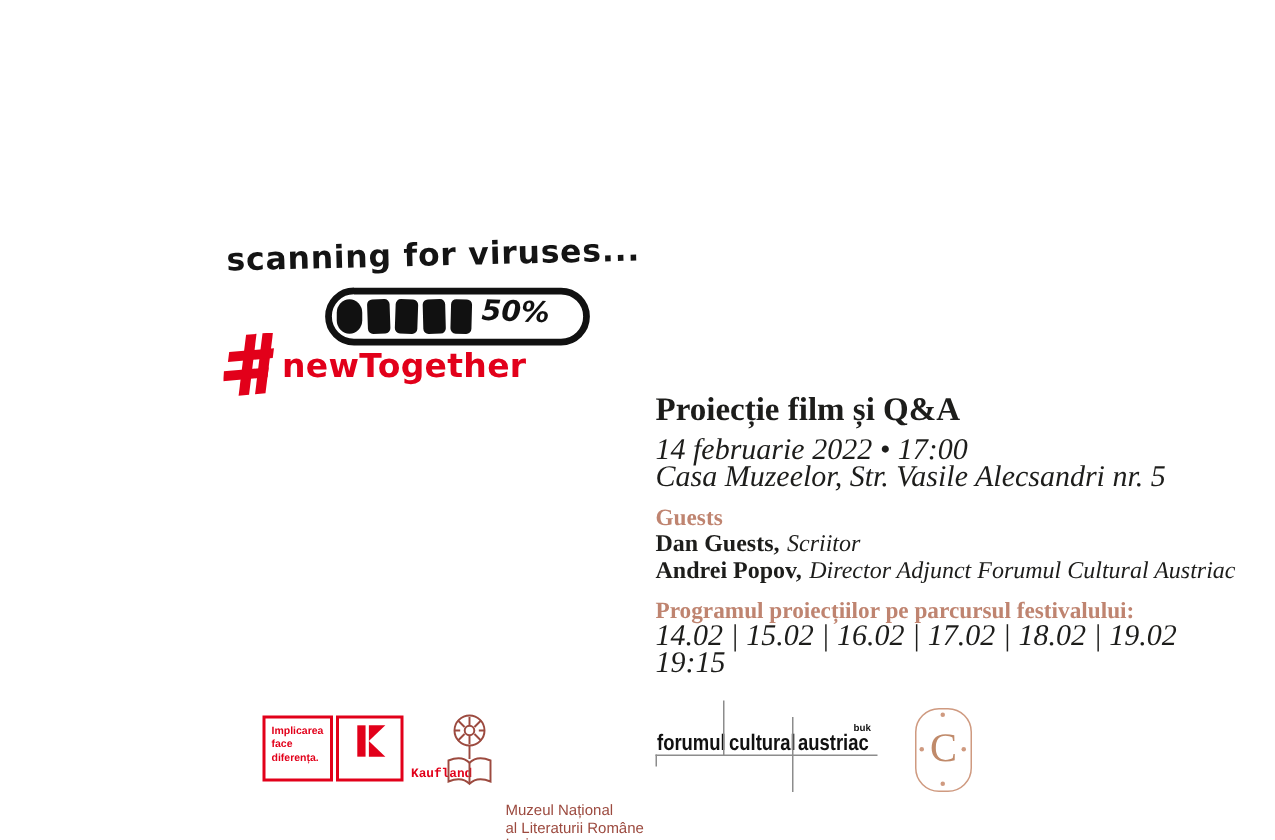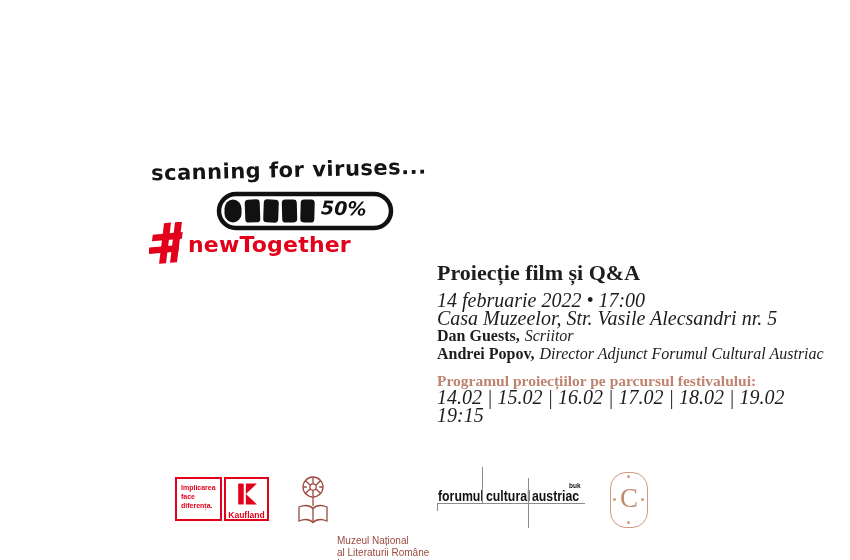--- a/index.html
+++ b/index.html
@@ -35,22 +35,22 @@
   .guest-name { font-weight:700; }
   .guest-role { font-style:italic; margin-left:5px; }
   .program-heading { margin-top:9px; }
 
   
   .sq { border:2px solid #e2001a; background:#fff; }
   .kf-slogan { left:175px; top:477px; width:37px; height:36px; padding:4px 2px 0 4px;
                font-family:"Liberation Sans", sans-serif; font-weight:700; font-size:7px;
                line-height:9px; color:#e2001a; }
   .kf-logo { left:224px; top:477px; width:41px; height:40px; text-align:center; }
-  .kf-name { font-family:Liberation Sans, sans-serif; font-weight:700; font-size:8.5px;
-             color:#e2001a; margin-top:0; }
+  .kf-name { font-family:Liberation Mono, monospace; font-weight:700; font-size:8.5px;
+             color:#e2001a; margin-top:0;padding-left:48px; }
   .museum-icon { left:296px; top:474px; }
   .museum-text { left:337px; top:487px; font-family:"Liberation Sans", sans-serif;
                  font-size:10px; line-height:11.5px; color:#9c4a3f;margin-top:48px; }
   .forum { left:436px; top:462px; width:152px; height:70px; }
   .forum-word { position:absolute; top:25px; font-family:"Liberation Sans", sans-serif;
                 font-weight:700; font-size:15px; color:#111; transform:scaleX(.82);
                 transform-origin:left center; white-space:nowrap; }
   .forum-sup { position:absolute; top:20px; font-family:"Liberation Sans", sans-serif;
                font-weight:700; font-size:6.5px; color:#111; }
   .forum-hline { position:absolute; left:1px; top:41px; width:148px; height:1px; background:#8c8c8c; }
@@ -92,20 +92,21 @@
       </g>
     </svg>
     <span class="hashtag-text">newTogether</span>
   </div>
 
   <div class="abs event">
     <div class="event-title">Proiecție film și Q&amp;A</div>
     <div class="ev-line">14 februarie 2022 • 17:00</div>
     <div class="ev-line">Casa Muzeelor, Str. Vasile Alecsandri nr. 5</div>
 
+    <div class="ev-heading">Guests</div>
     <div class="guest">
       <span class="guest-name">Dan Guests,</span><span class="guest-role">Scriitor</span>
     </div>
     <div class="guest">
       <span class="guest-name">Andrei Popov,</span><span class="guest-role">Director Adjunct Forumul Cultural Austriac</span>
     </div>
 
     <div class="ev-heading program-heading">Programul proiecțiilor pe parcursul festivalului:</div>
     <div class="ev-line">14.02 | 15.02 | 16.02 | 17.02 | 18.02 | 19.02</div>
     <div class="ev-line">19:15</div>

